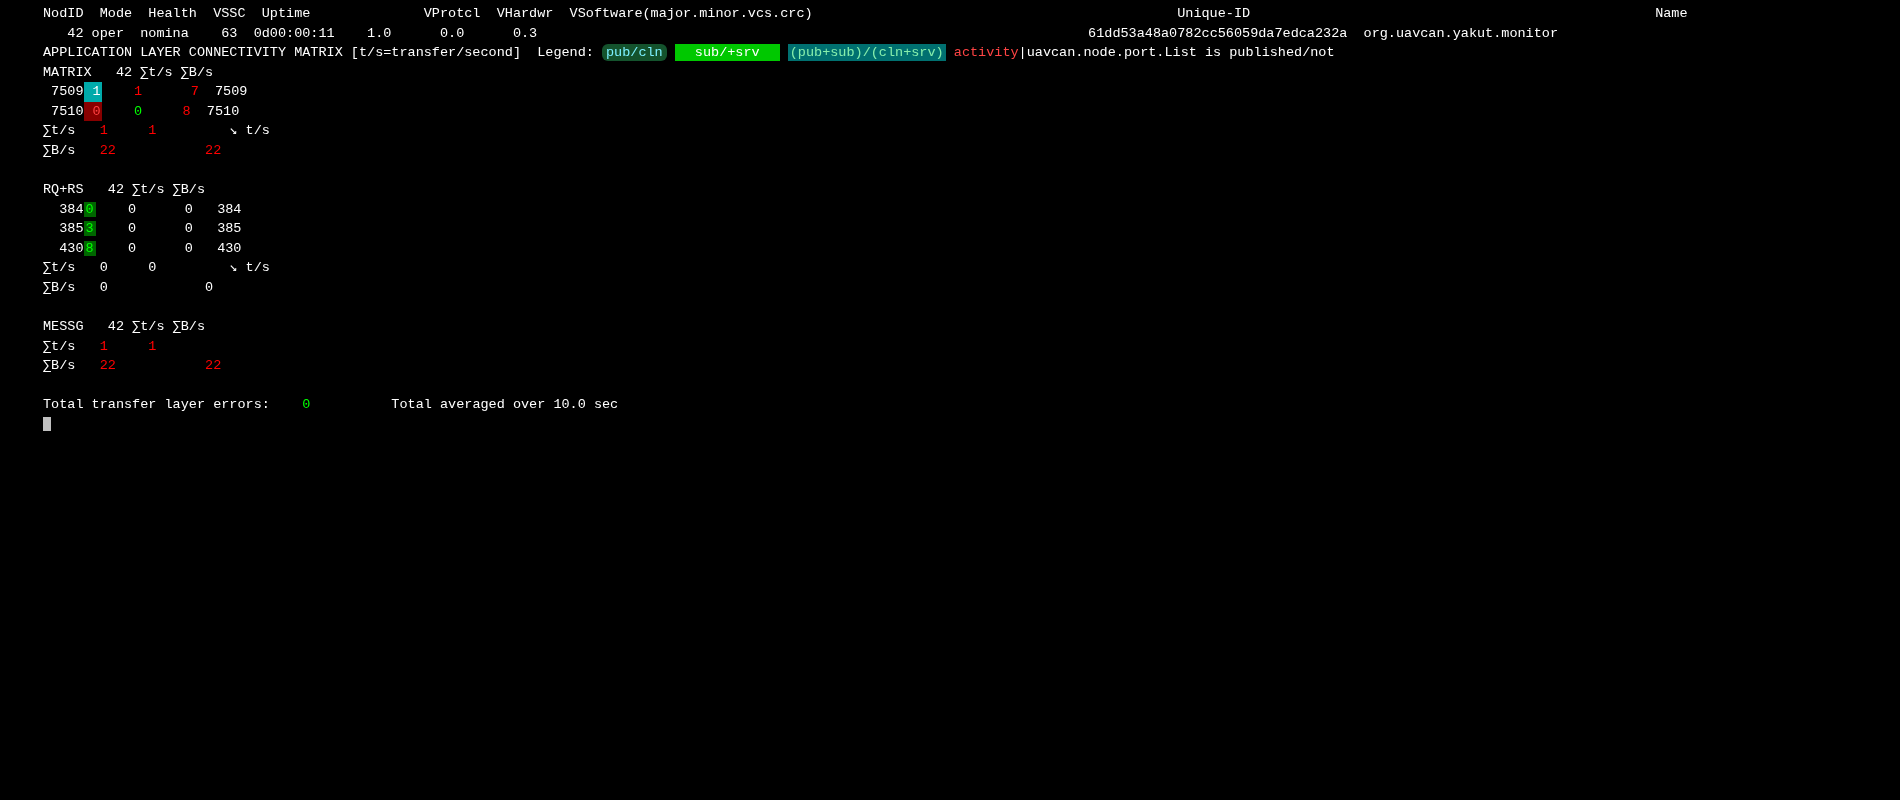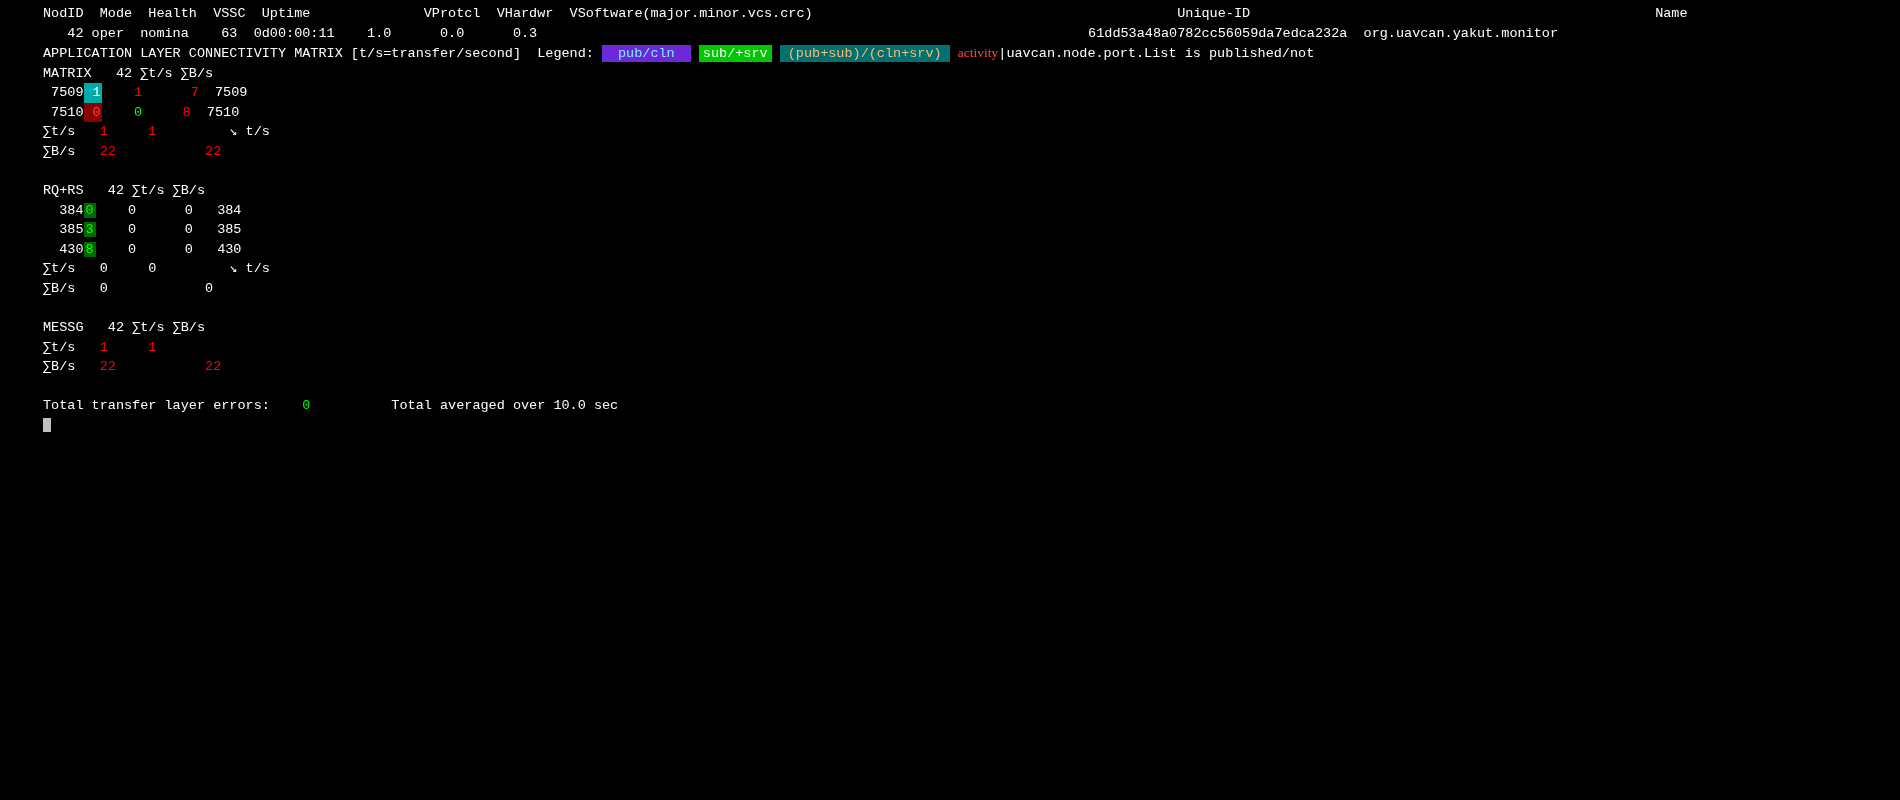--- a/index.html
+++ b/index.html
@@ -18,24 +18,24 @@
     .white { color: #ffffff; }
     .green { color: #00ff00; }
     .red { color: #ff0000; }
 
     .cell-cyan-bg { background: #00aaaa; color: #ffffff; display: inline-block; min-width: 18px; text-align: center; }
     .cell-red-num { color: #ff4040; display: inline-block; min-width: 18px; text-align: center; }
 
     .cursor { display: inline-block; width: 8px; height: 14px; background: #c0c0c0; vertical-align: middle; }
 
     
-    .leg-blue { background: #6d28d9; color: #7cf0ff; padding: 1px 16px; }
-    .leg-green { background: #00c800; color: #ffffff; padding: 1px 4px; }
-    .leg-teal { background: #007070; color: #fdba74; padding: 1px 8px; }
-    .leg-activity { color: #ff4444; padding: 1px 0; font-family: Liberation Serif, serif; }
+    .leg-blue { background: #14532d; color: #7cf0ff; padding: 1px 4px; border-radius: 6px; }
+    .leg-green { background: #00c800; color: #ffffff; padding: 1px 20px; }
+    .leg-teal { background: #007070; color: #86efac; padding: 1px 2px; }
+    .leg-activity { color: #ff4444; padding: 1px 0; }
   </style>
 </head>
 <body>
 
 <span class="row white">NodID  Mode  Health  VSSC  Uptime              VProtcl  VHardwr  VSoftware(major.minor.vcs.crc)                                             Unique-ID                                                  Name</span>
 
 <span class="row"><span class="white">   42 </span><span class="white">oper  </span><span class="white">nomina  </span><span class="white">  63  </span><span class="white">0d00:00:11    </span><span class="white">1.0      </span><span class="white">0.0      </span><span class="white">0.3                                                                    </span><span class="white">61dd53a48a0782cc56059da7edca232a  </span><span class="white">org.uavcan.yakut.monitor</span></span>
 
 <span class="row"><span class="white">APPLICATION LAYER CONNECTIVITY MATRIX [t/s=transfer/second]  Legend: </span><span class="leg-blue">pub/cln</span><span class="white"> </span><span class="leg-green">sub/+srv</span><span class="white"> </span><span class="leg-teal">(pub+sub)/(cln+srv)</span><span class="white"> </span><span class="leg-activity">activity</span><span class="white">|uavcan.node.port.List is published/not</span></span>
 

